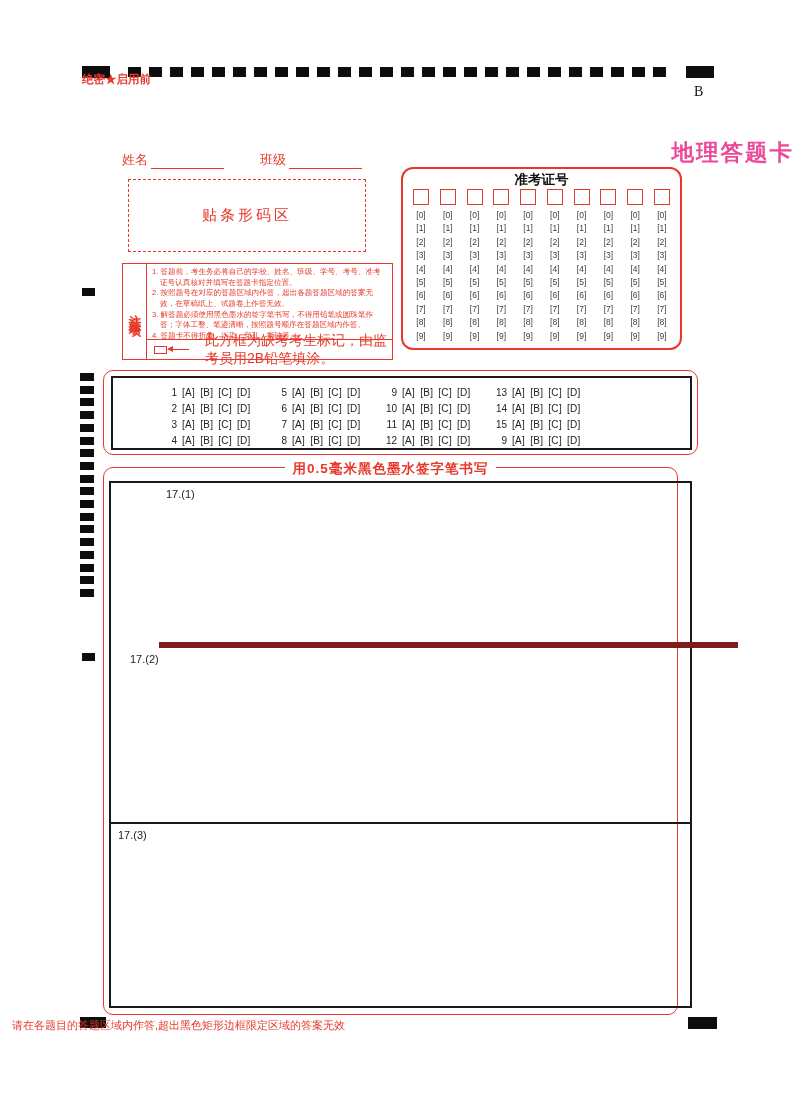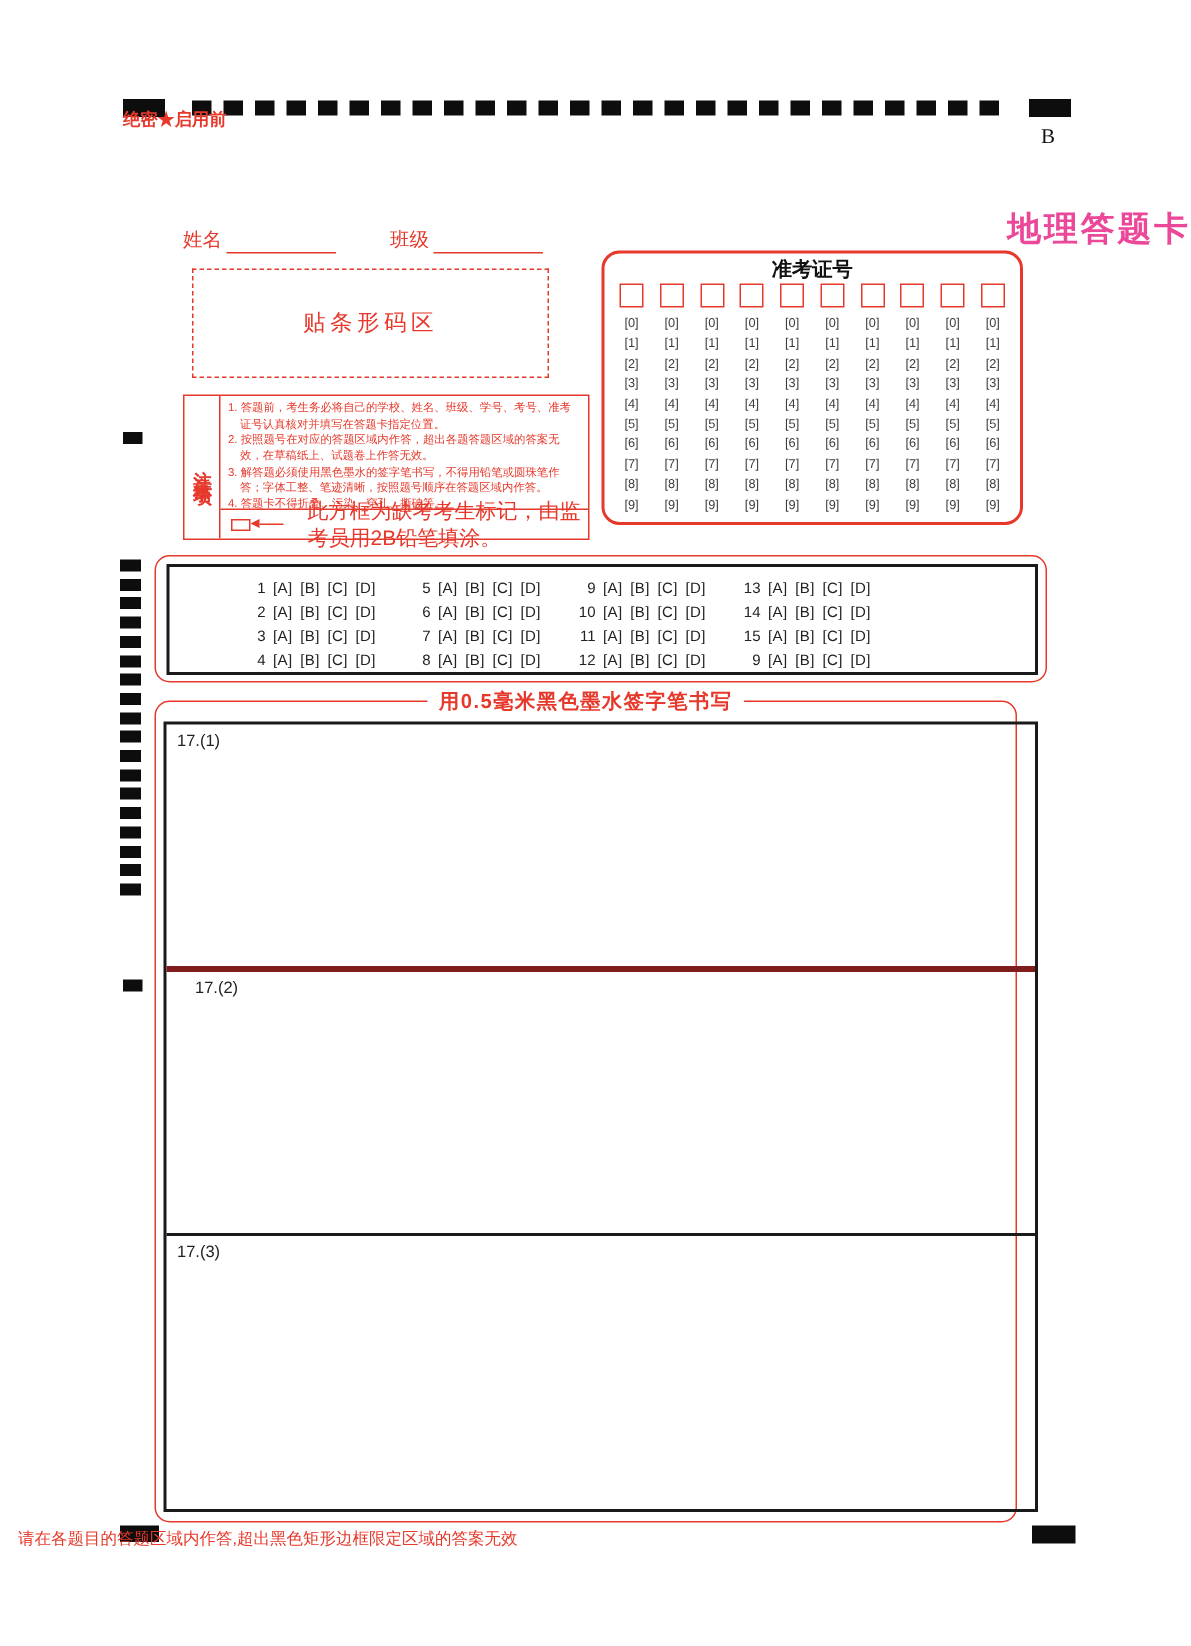--- a/index.html
+++ b/index.html
@@ -67,21 +67,21 @@
   .mc-row { height:16px; display:flex; align-items:center; font-size:10px; color:#222; }
   .mc-num { display:inline-block; width:20px; text-align:right; margin-right:5px; }
   .mc-opt { margin-right:5px; letter-spacing:0.3px; }
 
   .essay-section { position:absolute; left:103px; top:467px; width:575px; height:548px;
     border:1.5px solid #e6392c; border-radius:10px; }
   .essay-header { position:absolute; top:-9px; left:0; width:100%; text-align:center; }
   .essay-header span { background:#fff; padding:0 8px; color:#e6392c; font-weight:bold; font-size:13.5px; letter-spacing:1px; }
   .essay-inner { position:absolute; left:5px; top:13px; width:583px; height:527px; border:2px solid #1a1a1a; }
   .essay-part { width:100%; }
-  .essay-part-1 { height:165px; border-bottom:4px solid #7f1d1d; }
+  .essay-part-1 { height:165px; border-bottom:6px solid #7f1d1d;margin-left:48px; }
   .essay-part-2 { height:176px; border-bottom:2px solid #1a1a1a;padding-left:12px; }
   .essay-part-3 { height:182px; }
   .essay-label { padding:5px 0 0 7px; font-size:11px; color:#222; }
 
   .footer-note { position:absolute; left:12px; top:1018px; width:100%; text-align:left;
     color:#e6392c; font-size:11px; }
 </style>
 </head>
 <body>
 

